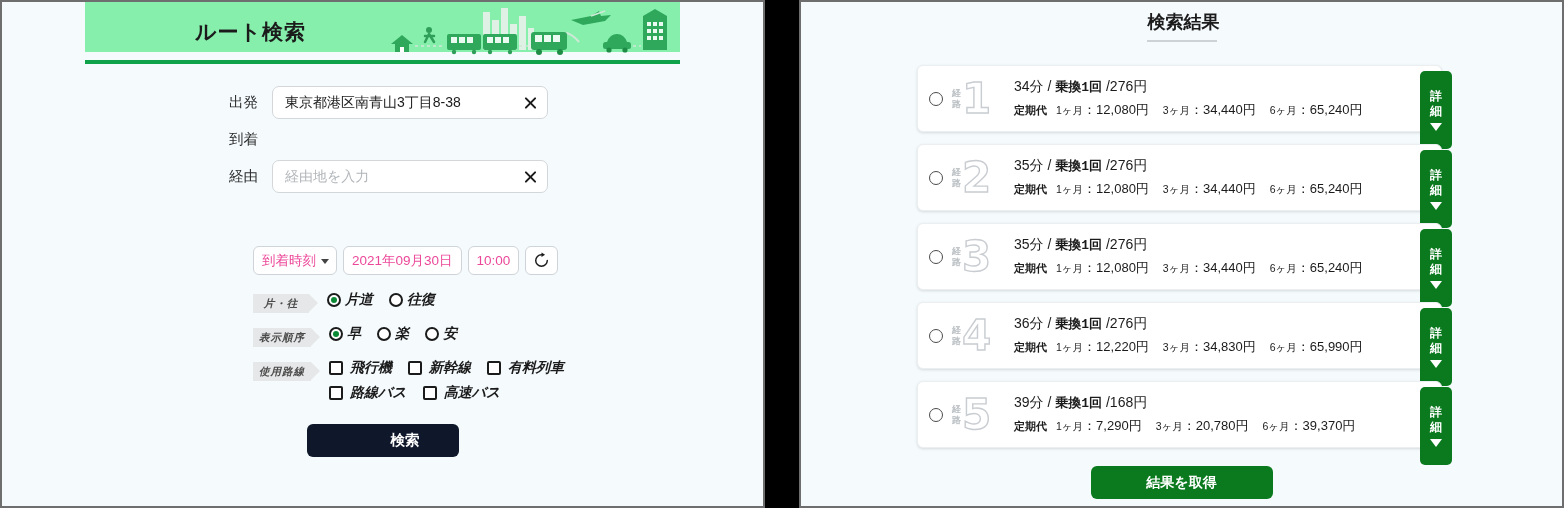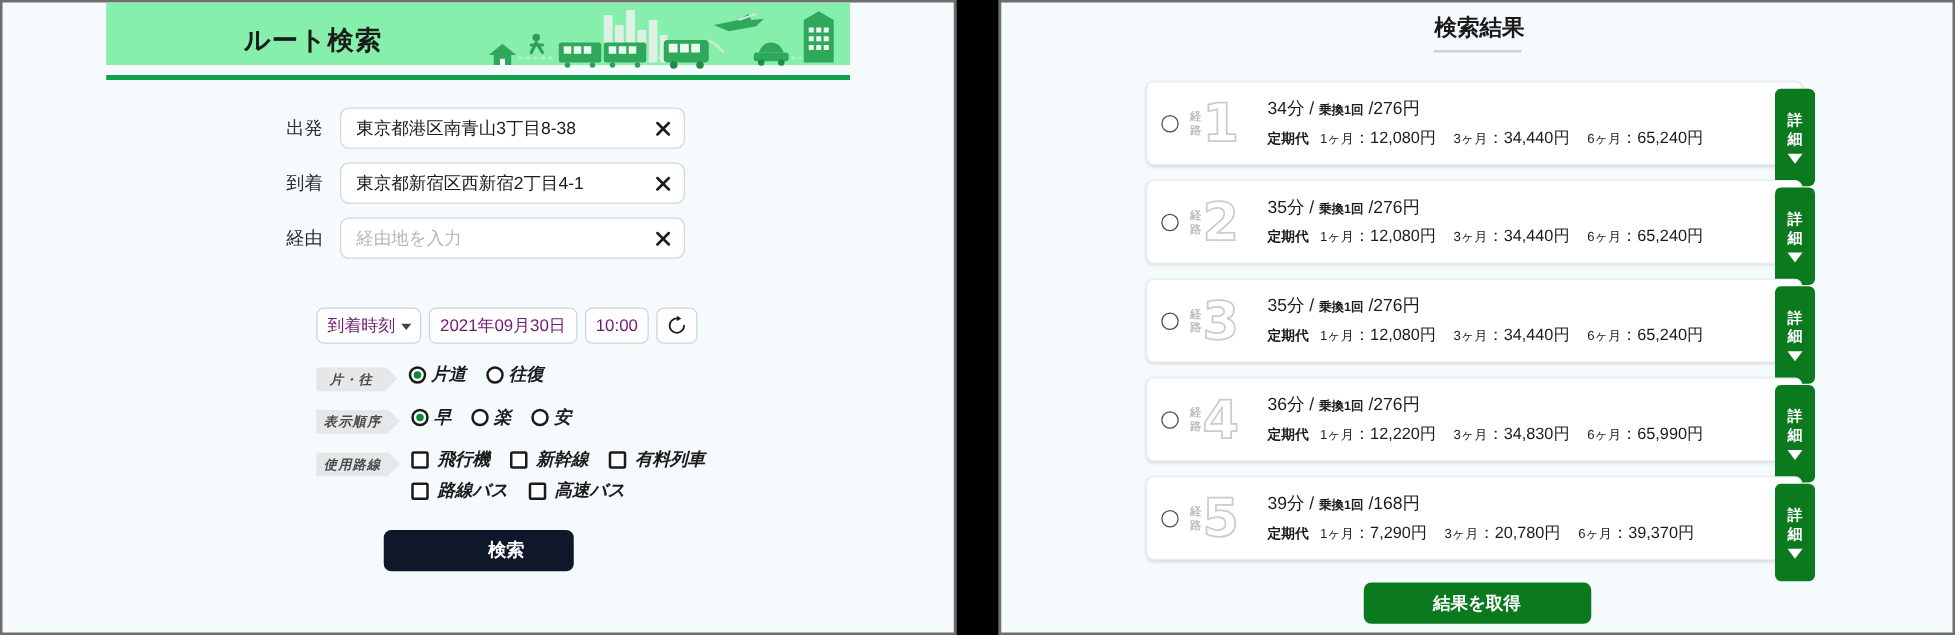--- a/index.html
+++ b/index.html
@@ -67,21 +67,21 @@
   .xbtn::after  { transform: rotate(-45deg); }
 
   
   .dt-row {
     position: absolute; left: 0; top: 244px; width: 765px;
     display: flex; align-items: center; padding-left: 251px; gap: 6px;
   }
   .ctl {
     height: 29px; background: #fff; border: 1px solid #cfd4d8; border-radius: 6px;
     display: flex; align-items: center; justify-content: center;
-    font-size: 13.5px; color: #701a75; padding: 0 8px;
+    font-size: 13.5px; color: #ec4899; padding: 0 8px;
   }
   .ctl.sel { padding-right: 20px; position: relative; cursor: pointer; }
   .caret {
     position: absolute; right: 7px; top: 50%; margin-top: -2px;
     width: 0; height: 0;
     border-left: 4px solid transparent; border-right: 4px solid transparent;
     border-top: 5px solid #444;
   }
   .ctl.reload { width: 33px; padding: 0; cursor: pointer; }
 
@@ -156,21 +156,21 @@
     display: flex; flex-direction: column; font-size: 9px; color: #b9bec2;
     line-height: 11px; font-weight: bold; margin-right: 1px;
   }
   .route-num {
     font-size: 42px; line-height: 42px; font-weight: bold;
     color: transparent; -webkit-text-stroke: 1.4px #c9cdd1;
     font-family: "DejaVu Sans", sans-serif;
   }
   .card-info { flex: 1; padding-left: 6px; }
   .info-line1 { font-size: 14px; color: #1b1b1b; margin-bottom: 5px; }
-  .info-line1 .small { font-size: 10px; font-weight: bold; }
+  .info-line1 .small { font-size: 13px; font-weight: bold; font-family: Liberation Mono, monospace; }
   .info-line2 { font-size: 13px; color: #1b1b1b; display: flex; align-items: baseline; }
   .info-line2 .lbl { font-size: 11px; font-weight: bold; margin-right: 9px; }
   .info-line2 .pass { margin-right: 14px; }
   .info-line2 .pass .p { font-size: 10.5px; }
   .detail-btn {
     position: absolute; right: -11px; top: 5px;
     width: 32px; height: 78px; border-radius: 5px;
     background: #0b7a1f; color: #fff; cursor: pointer;
     display: flex; flex-direction: column; align-items: center; justify-content: center;
     font-size: 12px; font-weight: bold; line-height: 15px;
@@ -258,24 +258,20 @@
     <div class="form-rows">
       <div class="frow">
         <div class="flabel">出発</div>
         <div class="fbox">
           <span>東京都港区南青山3丁目8-38</span>
           <span class="xbtn"></span>
         </div>
       </div>
       <div class="frow">
         <div class="flabel">到着</div>
-        <div class="fbox">
-          <span>東京都新宿区西新宿2丁目4-1</span>
-          <span class="xbtn"></span>
-        </div>
       </div>
       <div class="frow">
         <div class="flabel">経由</div>
         <div class="fbox ph">
           <span>経由地を入力</span>
           <span class="xbtn"></span>
         </div>
       </div>
     </div>
 

